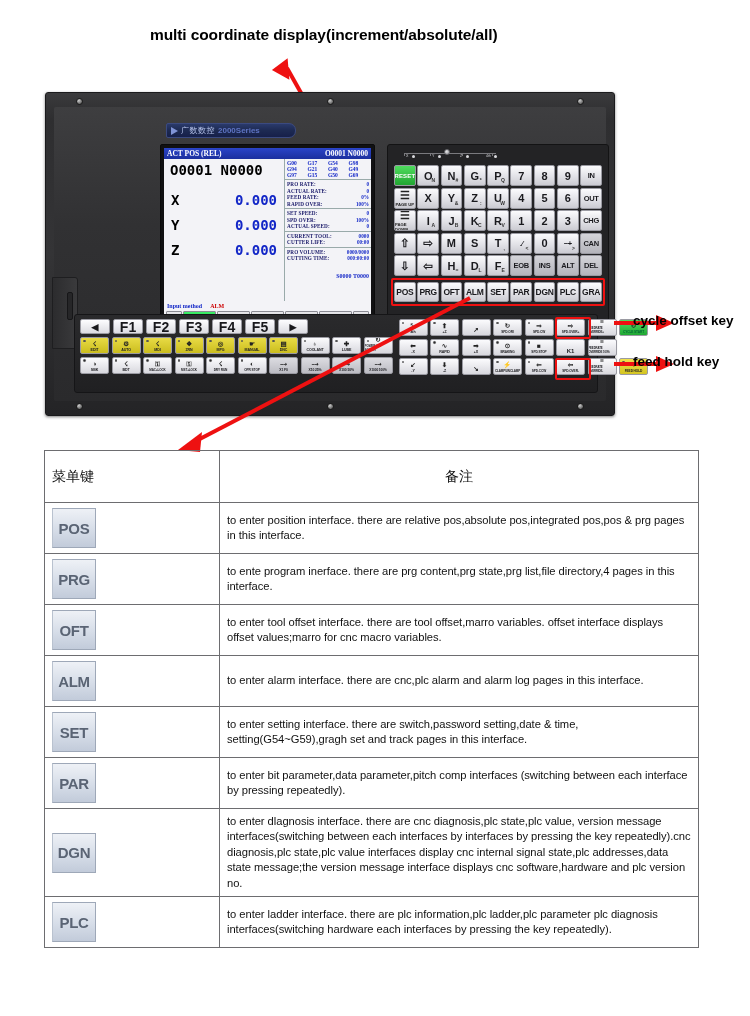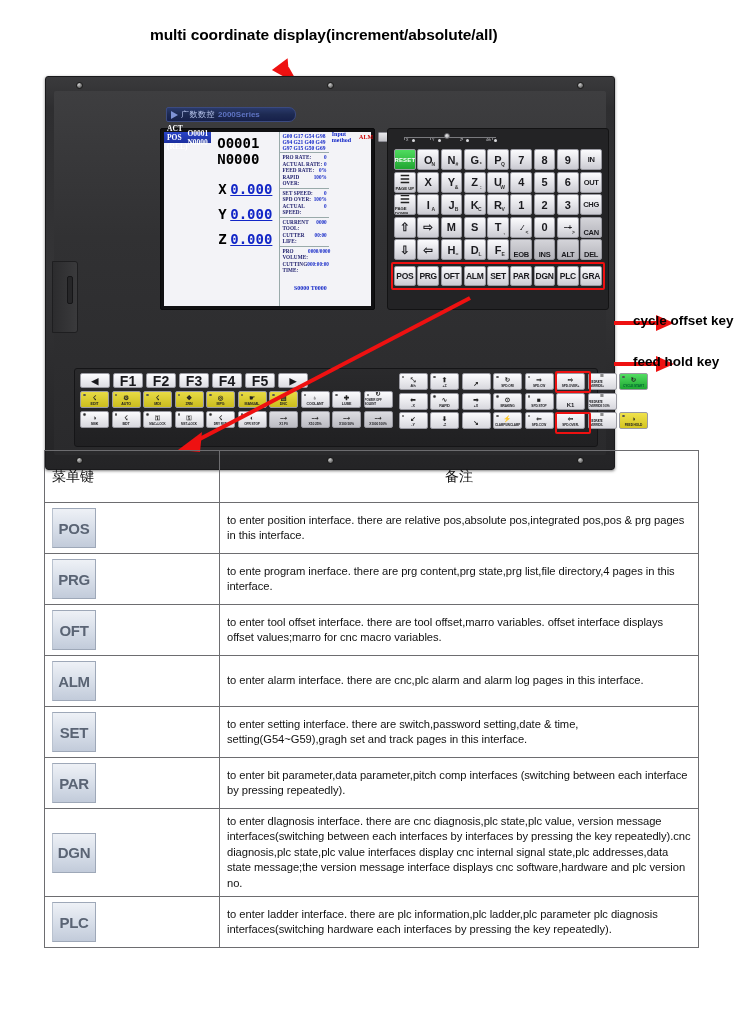--- a/index.html
+++ b/index.html
@@ -24,22 +24,22 @@
     position: absolute;
     font-size: 13.5px;
     font-weight: bold;
     color: #000;
     white-space: nowrap;
   }
 
   
   .panel-outer {
     position: absolute;
-    left: 45px; top: 76px;
-    width: 570px; height: 394px;
+    left: 45px; top: 92px;
+    width: 570px; height: 324px;
     background: linear-gradient(180deg,#3a3a3c 0%,#2e2e30 8%,#343436 50%,#242426 100%);
     border-radius: 3px;
     border: 1px solid #1a1a1c;
     box-shadow: 0 1px 3px rgba(0,0,0,.5);
   }
   .panel-inner {
     position: absolute;
     left: 8px; top: 14px; right: 8px; bottom: 14px;
     background: linear-gradient(180deg,#3e3e40 0%,#313133 40%,#2a2a2c 100%);
     border-radius: 2px;
@@ -90,21 +90,21 @@
   
   .lcd-bezel {
     position: absolute;
     left: 106px; top: 37px;
     width: 215px; height: 182px;
     background: #111113;
     border: 1px solid #0a0a0b;
     border-radius: 2px;
     padding: 3px;
   }
-  .lcd { width: 100%; height: 100%; background: #f3f3f7; display: flex; }
+  .lcd { width: 100%; height: 100%; background: #f3f3f7; display: flex; flex-direction: column; }
 
   .lcd-titlebar {
     height: 11px; background: linear-gradient(180deg,#2a44c8,#1b2f9e);
     display: flex; align-items: center; justify-content: space-between;
     padding: 0 3px; color: #fff; font-size: 7.5px; font-weight: bold;
     font-family: "Liberation Serif", serif;
   }
   .lcd-body { flex: 1; display: flex; }
   .lcd-left { width: 58%; padding: 2px 3px; position: relative; }
   .lcd-right { width: 42%; border-left: 1px solid #9aa; display: flex; flex-direction: column; }
@@ -117,21 +117,21 @@
   .axis-row {
     display: flex; align-items: center; justify-content: space-between;
     margin: 9px 4px 0 4px;
   }
   .axis-name {
     font-family: "DejaVu Sans Mono", monospace;
     font-size: 14px; font-weight: bold; color: #000;
   }
   .axis-val {
     font-family: "DejaVu Sans Mono", monospace;
-    font-size: 14px; font-weight: bold; color: #1226c7; text-decoration: underline;
+    font-size: 14px; font-weight: bold; color: #1226c7;
   }
 
   .gblock {
     display: grid; grid-template-columns: repeat(4,1fr);
     padding: 1px 2px; border-bottom: 1px solid #9aa;
   }
   .gblock span { font-size: 5.5px; color: #1226c7; font-family: "Liberation Serif", serif; font-weight: bold; }
   .statgrp { border-bottom: 1px solid #9aa; padding: 1px 2px; }
   .statrow { display: flex; justify-content: space-between; line-height: 1.25; }
   .statrow .k { font-size: 5.2px; color: #1a1a6a; font-family: "Liberation Serif", serif; font-weight: bold; letter-spacing: .1px;}
@@ -194,21 +194,21 @@
     font-size: 11px; font-weight: bold;
     font-family: "Liberation Sans", sans-serif;
     overflow: hidden;
   }
   .key .sub {
     position: absolute; right: 3px; bottom: 2px;
     font-size: 5px; font-weight: bold; color: #333;
   }
   .key.lt { font-size: 11.5px; }
   .key.sm { font-size: 7.5px; letter-spacing: -0.3px; }
-  .key.gray { background: linear-gradient(180deg,#d4d4d9,#b4b4bb); align-items: flex-end; }
+  .key.gray { background: linear-gradient(180deg,#d4d4d9,#b4b4bb); }
   .key.green { background: linear-gradient(180deg,#4fdc5e,#21a531); color: #fff; font-size: 6px; letter-spacing: .2px; }
   .key.icon { flex-direction: column; gap: 1px; font-size: 4.2px; color: #222; }
   .key .gl { font-size: 11px; line-height: 1; }
   .menurow {
     position: absolute; left: 6px; right: 6px; top: 137px;
     display: grid; grid-template-columns: repeat(9,1fr); gap: 1.5px;
   }
   .menurow .key { height: 20px; font-size: 8.5px; letter-spacing: -0.3px; }
   .menu-hl {
     position: absolute; left: 3px; right: 3px; top: 133px; height: 28px;

